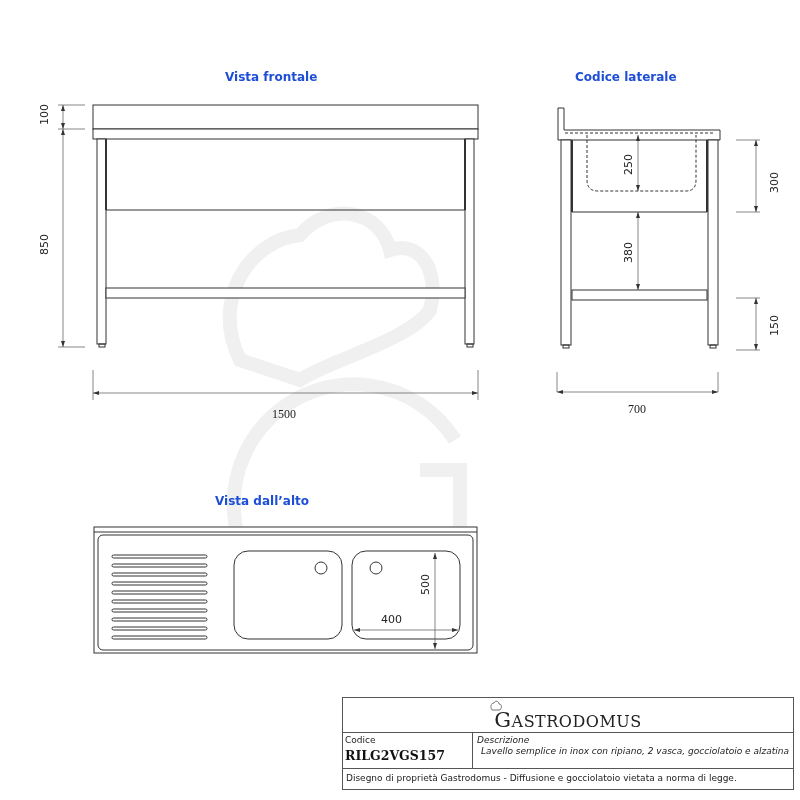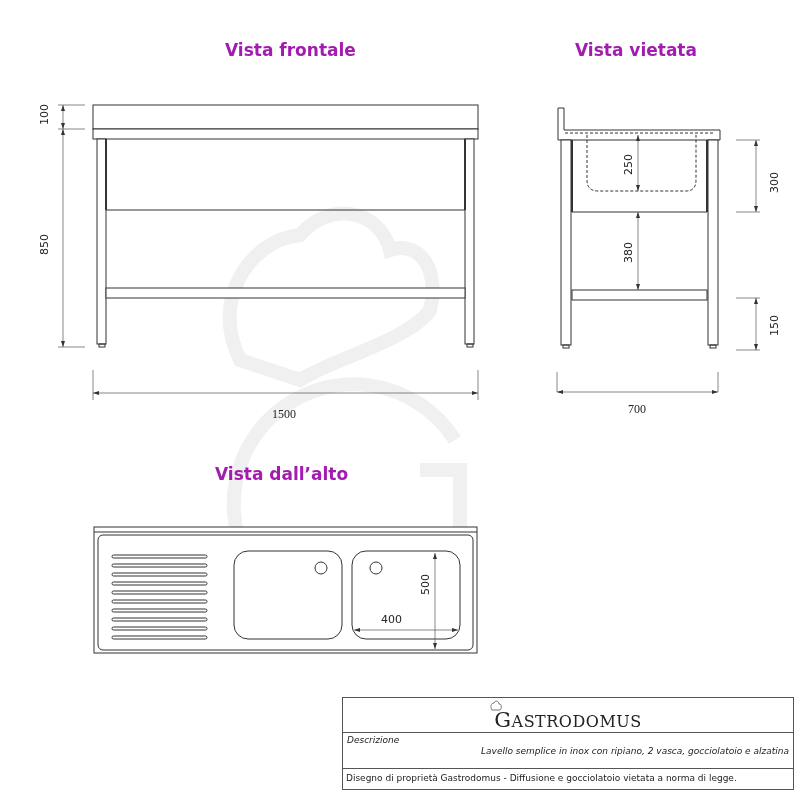--- a/index.html
+++ b/index.html
@@ -1,17 +1,17 @@
 <!DOCTYPE html>
 <html><head>
   <meta charset="utf-8">
   <style>
     * { margin: 0; padding: 0; box-sizing: border-box; }
     body { width: 800px; height: 800px; background: #ffffff; position: relative; overflow: hidden; font-family: "DejaVu Sans", sans-serif; }
-    .title { position: absolute; font-family: "DejaVu Sans", sans-serif; font-weight: bold; font-size: 17px; color: #a21caf; white-space: nowrap; }
+    .title { position: absolute; font-family: "DejaVu Sans", sans-serif; font-weight: bold; font-size: 12px; color: #1d4ed8; white-space: nowrap; margin-top: 30px; }
     #t-front { left: 225px; top: 40px; }
     #t-side { left: 575px; top: 40px; }
     #t-top { left: 215px; top: 464px; }
     svg.drawing { position: absolute; left: 0; top: 0; }
     .dim { font-family: "Liberation Serif", serif; font-size: 12px; fill: #222; }
     .dims { font-family: "DejaVu Sans", sans-serif; font-size: 11px; fill: #222; }
     .tb { position: absolute; left: 342px; top: 697px; width: 452px; height: 93px; border: 1px solid #555; background: #fff; }
     .tb-logo { height: 35px; border-bottom: 1px solid #555; text-align: center; position: relative; }
     .tb-logo .brand { position: absolute; left: 0; right: 0; top: 10px; font-family: "DejaVu Serif", serif; font-size: 16px; color: #222; letter-spacing: 0.5px; }
     .tb-logo .brand .big { font-size: 21px; }
@@ -143,30 +143,34 @@
   <text class="dims" transform="translate(632,175) rotate(-90)">250</text>
   <text class="dims" transform="translate(632,263) rotate(-90)">380</text>
   <text class="dims" transform="translate(778,193) rotate(-90)">300</text>
   <text class="dims" transform="translate(778,336) rotate(-90)">150</text>
   <text class="dim" x="628" y="413">700</text>
   <text class="dims" transform="translate(429,595) rotate(-90)">500</text>
   <text class="dims" x="381" y="623">400</text>
 </svg>
 
 <div class="title" id="t-front">Vista frontale</div>
-<div class="title" id="t-side">Vista vietata</div>
+<div class="title" id="t-side">Codice laterale</div>
 <div class="title" id="t-top">Vista dall’alto</div>
 
 <div class="tb">
   <div class="tb-logo">
     <svg class="hat" width="14" height="14" viewBox="0 0 14 14">
       <path d="M3 11 C1 8 2 4 5 4 C6 1 10 2 10 5 C13 5 13 9 11 11 Z" fill="none" stroke="#777" stroke-width="1"></path>
     </svg>
     <div class="brand"><span class="big">G</span><span>ASTRODOMUS</span></div>
   </div>
   <div class="tb-row">
+    <div class="tb-code">
+      <span class="lbl">Codice</span>
+      <span class="code-val">RILG2VGS157</span>
+    </div>
     <div class="tb-desc">
       <span class="lbl">Descrizione</span>
       <span class="desc-val">Lavello semplice in inox con ripiano, 2 vasca, gocciolatoio e alzatina</span>
     </div>
   </div>
   <div class="tb-foot">Disegno di proprietà Gastrodomus -  Diffusione e gocciolatoio vietata a norma di legge.</div>
 </div>
 
 </body></html>

